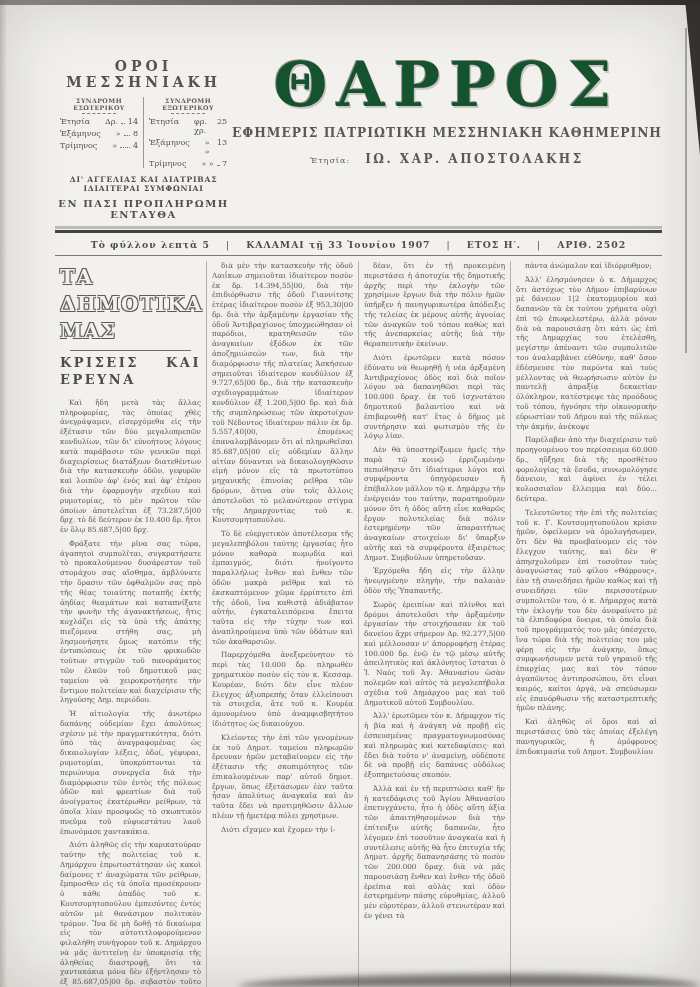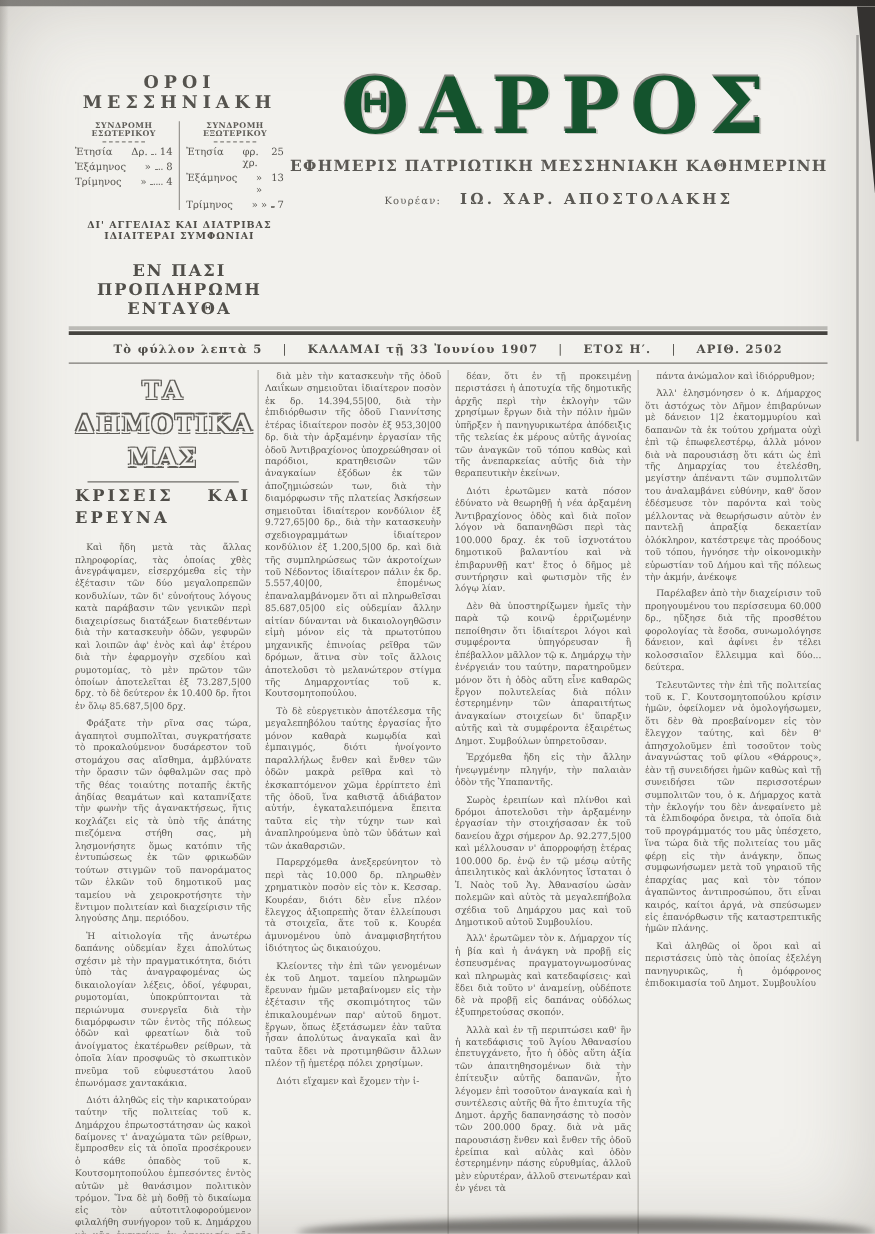--- a/index.html
+++ b/index.html
@@ -15,21 +15,21 @@
   .terms-title{text-align:center;font-size:14px;font-weight:bold;letter-spacing:4px;}
   .terms-grid{display:flex;margin-top:7px;}
   .tcol{flex:1;padding:0 5px;}
   .tcol+.tcol{border-left:1px solid #9a9893;}
   .tcol-header{font-size:6.3px;font-weight:bold;text-align:center;letter-spacing:.4px;color:#5f5d58;}
   .mini-rule{width:34px;margin:2px auto 1px;border-top:1px dashed #84827d;}
   .trow{display:flex;align-items:baseline;font-size:8px;margin-top:3px;}
   .trow .unit{margin-left:15px;}
   .leader{flex:1;border-bottom:1px dotted #7b7974;margin:0 3px 2px;}
   .terms-note{font-size:7.6px;font-weight:bold;text-align:center;letter-spacing:.8px;margin-top:7px;color:#514f4a;}
-  .terms-note.second{font-size:13px;letter-spacing:1.6px;margin-top:17px;}
+  .terms-note.second{font-size:10px;letter-spacing:1.6px;margin-top:5px;}
 
   .masthead{flex:1;text-align:center;padding-top:2px;}
   .mast-title{font-size:62px;font-weight:bold;line-height:1.05;letter-spacing:9px;color:#14532d;
               text-shadow:1.5px 1.5px 0 #c9c7c2,-1px -1px 0 #8b8985;}
   .mast-sub{font-size:12.3px;font-weight:bold;letter-spacing:1px;color:#5b5954;margin-top:8px;white-space:nowrap;}
   .founder{margin-top:8px;color:#5b5954;}
   .founder .flabel{font-size:8px;letter-spacing:1px;margin-right:10px;}
   .founder .fname{font-size:12px;font-weight:bold;letter-spacing:2.5px;}
 
   
@@ -38,21 +38,21 @@
             padding:6px 0 5px;border-bottom:1.5px solid #7c7a75;
             font-size:9.3px;font-weight:bold;letter-spacing:1px;color:#504e49;text-align:right;}
   .dateline .sep{color:#504e49;font-weight:normal;}
 
   
   .body-cols{display:flex;margin-top:5px;height:736px;overflow:hidden;}
   .col{flex:1;padding:0 5px;font-size:7.2px;line-height:1.36;text-align:justify;
        color:#57554f;overflow:hidden;}
   .col+.col{border-left:1px solid #b3b1ab;}
   .col p{margin:0 0 4px;text-indent:9px;}
-  .headline{font-size:20px;font-weight:bold;text-align:center;letter-spacing:1.5px;margin:3px 0 0;
+  .headline{font-size:20px;font-weight:bold;letter-spacing:1.5px;margin:3px 0 0;
             color:#f2f1ed;
             text-shadow:-1px -1px 0 #5f5d58,1px -1px 0 #5f5d58,-1px 1px 0 #5f5d58,1px 1px 0 #5f5d58;}
   .headline-rule{border-top:1px solid #6f6d68;margin:4px 10px 3px;}
   .subheadline{font-size:13px;font-weight:bold;letter-spacing:2.5px;
                color:#4f4d48;margin:3px 0 9px;}
 
   
   .art-top{position:absolute;top:0;left:0;right:0;height:5px;
            background:linear-gradient(to right,rgba(62,60,57,.55),rgba(38,36,34,.95));}
   .art-corner{position:absolute;top:5px;right:0;width:17px;height:150px;background:#343230;
@@ -122,21 +122,21 @@
           </div>
         </div>
         <div class="terms-note">ΔΙ' ΑΓΓΕΛΙΑΣ ΚΑΙ ΔΙΑΤΡΙΒΑΣ ΙΔΙΑΙΤΕΡΑΙ ΣΥΜΦΩΝΙΑΙ</div>
         <div class="terms-note second">ΕΝ ΠΑΣΙ ΠΡΟΠΛΗΡΩΜΗ ΕΝΤΑΥΘΑ</div>
       </div>
 
       <div class="masthead">
         <div class="mast-title">ΘΑΡΡΟΣ</div>
         <div class="mast-sub">ΕΦΗΜΕΡΙΣ ΠΑΤΡΙΩΤΙΚΗ ΜΕΣΣΗΝΙΑΚΗ ΚΑΘΗΜΕΡΙΝΗ</div>
         <div class="founder">
-          <span class="flabel">Κουρέαν:</span>
+          <span class="flabel">Ἐτησία:</span>
           <span class="fname">ΙΩ. ΧΑΡ. ΑΠΟΣΤΟΛΑΚΗΣ</span>
         </div>
       </div>
 
     </div>
 
     <div class="rule-top"></div>
     <div class="dateline">
       <span>Τὸ φύλλον λεπτὰ 5</span>
       <span class="sep">|</span>

